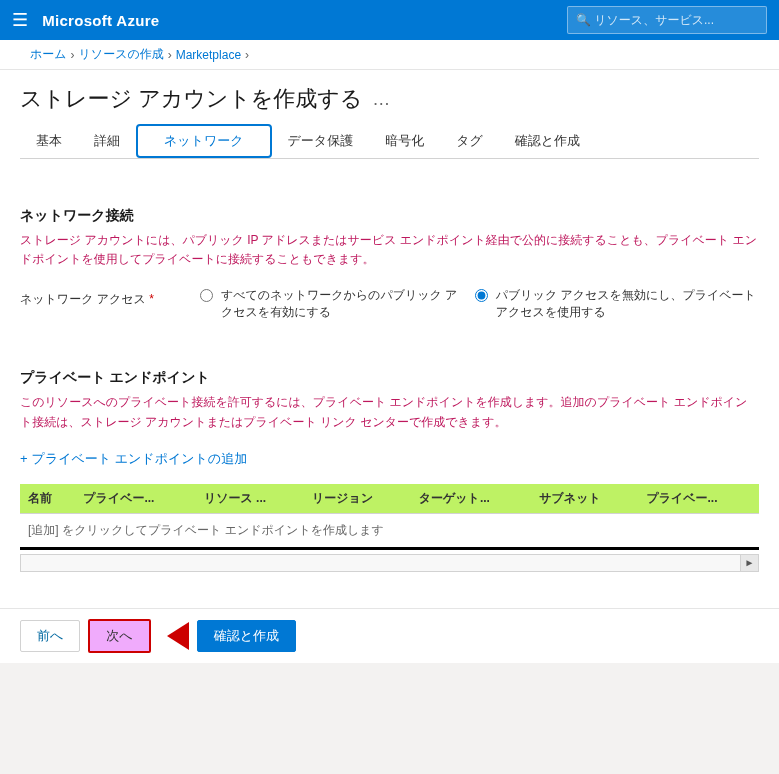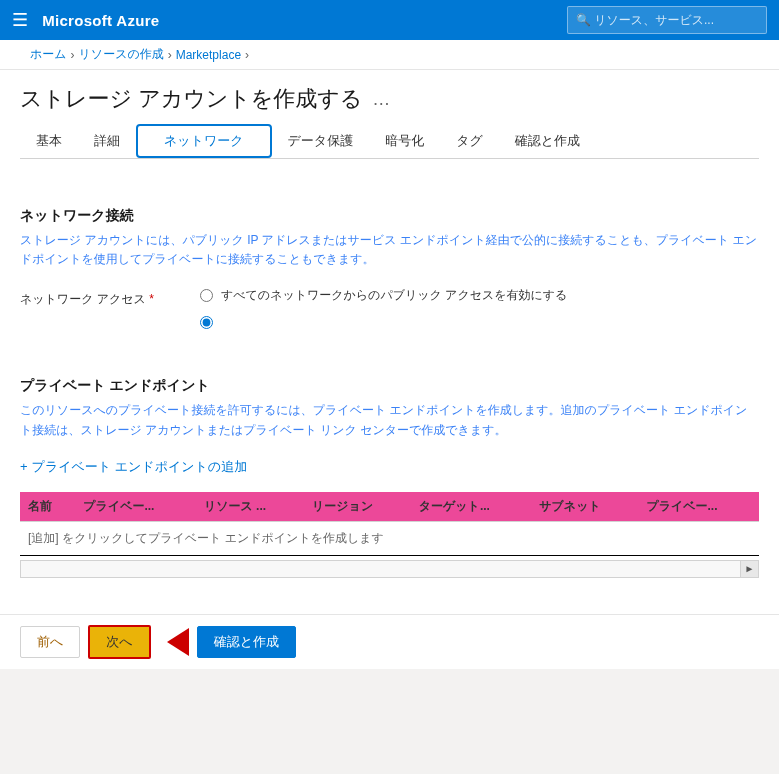--- a/index.html
+++ b/index.html
@@ -109,21 +109,21 @@
     
     .section-title {
       font-size: 14px;
       font-weight: 600;
       color: #1a1a1a;
       margin-bottom: 6px;
       margin-top: 48px;
     }
     .section-desc {
       font-size: 12px;
-      color: #3b82f6;
+      color: #be185d;
       line-height: 1.6;
       margin-bottom: 18px;
     }
 
     
     .form-row {
       display: flex;
       align-items: flex-start;
       margin-bottom: 16px;
     }
@@ -132,21 +132,21 @@
       font-size: 12px;
       color: #333;
       padding-top: 4px;
       flex-shrink: 0;
     }
     .form-label .required {
       color: #c00;
     }
     .radio-group {
       display: flex;
-      flex-direction: column;
+      flex-direction: row;
       gap: 10px;
     }
     .radio-item {
       display: flex;
       align-items: flex-start;
       gap: 8px;
       font-size: 12px;
       color: #333;
       cursor: pointer;
     }
@@ -177,26 +177,26 @@
       border-collapse: collapse;
       font-size: 12px;
       margin-bottom: 4px;
     }
     .endpoint-table th {
       text-align: left;
       padding: 6px 8px;
       color: #333;
       font-weight: 600;
       border-bottom: 1px solid #d2d2d2;
-      background: #ec4899;
+      background: #bef264;
     }
     .endpoint-table td {
       padding: 6px 8px;
       color: #333;
-      border-bottom: 1px solid #000000;
+      border-bottom: 3px solid #000000;
     }
     .empty-row td {
       text-align: left;
       color: #666;
       font-size: 12px;
       padding: 8px 8px;
     }
 
     
     .scroll-row {
@@ -235,25 +235,25 @@
       border-top: 1px solid #e5e5e5;
       position: relative;
     }
     .btn {
       padding: 6px 16px;
       font-size: 13px;
       border: 1px solid #d2d2d2;
       border-radius: 2px;
       cursor: pointer;
       background: white;
-      color: #a16207;
+      color: #0369a1;
     }
     .btn-next {
       border: 2px solid #c00;
-      background: #eab308;
+      background: #f0abfc;
       color: #333;
       font-weight: 500;
       font-family: Liberation Serif, serif;
     }
     .btn-create {
       background: #0078d4;
       color: white;
       border-color: #0078d4;
     }
     .red-arrow {
@@ -313,20 +313,21 @@
       <div class="form-label">
         <span>ネットワーク アクセス</span><span class="required"> *</span>
       </div>
       <div class="radio-group">
         <label class="radio-item">
           <input type="radio" name="network-access" style="">
           <span>すべてのネットワークからのパブリック アクセスを有効にする</span>
         </label>
         <label class="radio-item">
           <input type="radio" name="network-access" checked="" style="">
+          <span>パブリック アクセスを無効にし、プライベート アクセスを使用する</span>
         </label>
       </div>
     </div>
   </div>
 
   <div class="section-divider">
     <div class="section-title">プライベート エンドポイント</div>
     <div class="section-desc">このリソースへのプライベート接続を許可するには、プライベート エンドポイントを作成します。追加のプライベート エンドポイント接続は、ストレージ アカウントまたはプライベート リンク センターで作成できます。</div>
 
     <a class="add-link">

